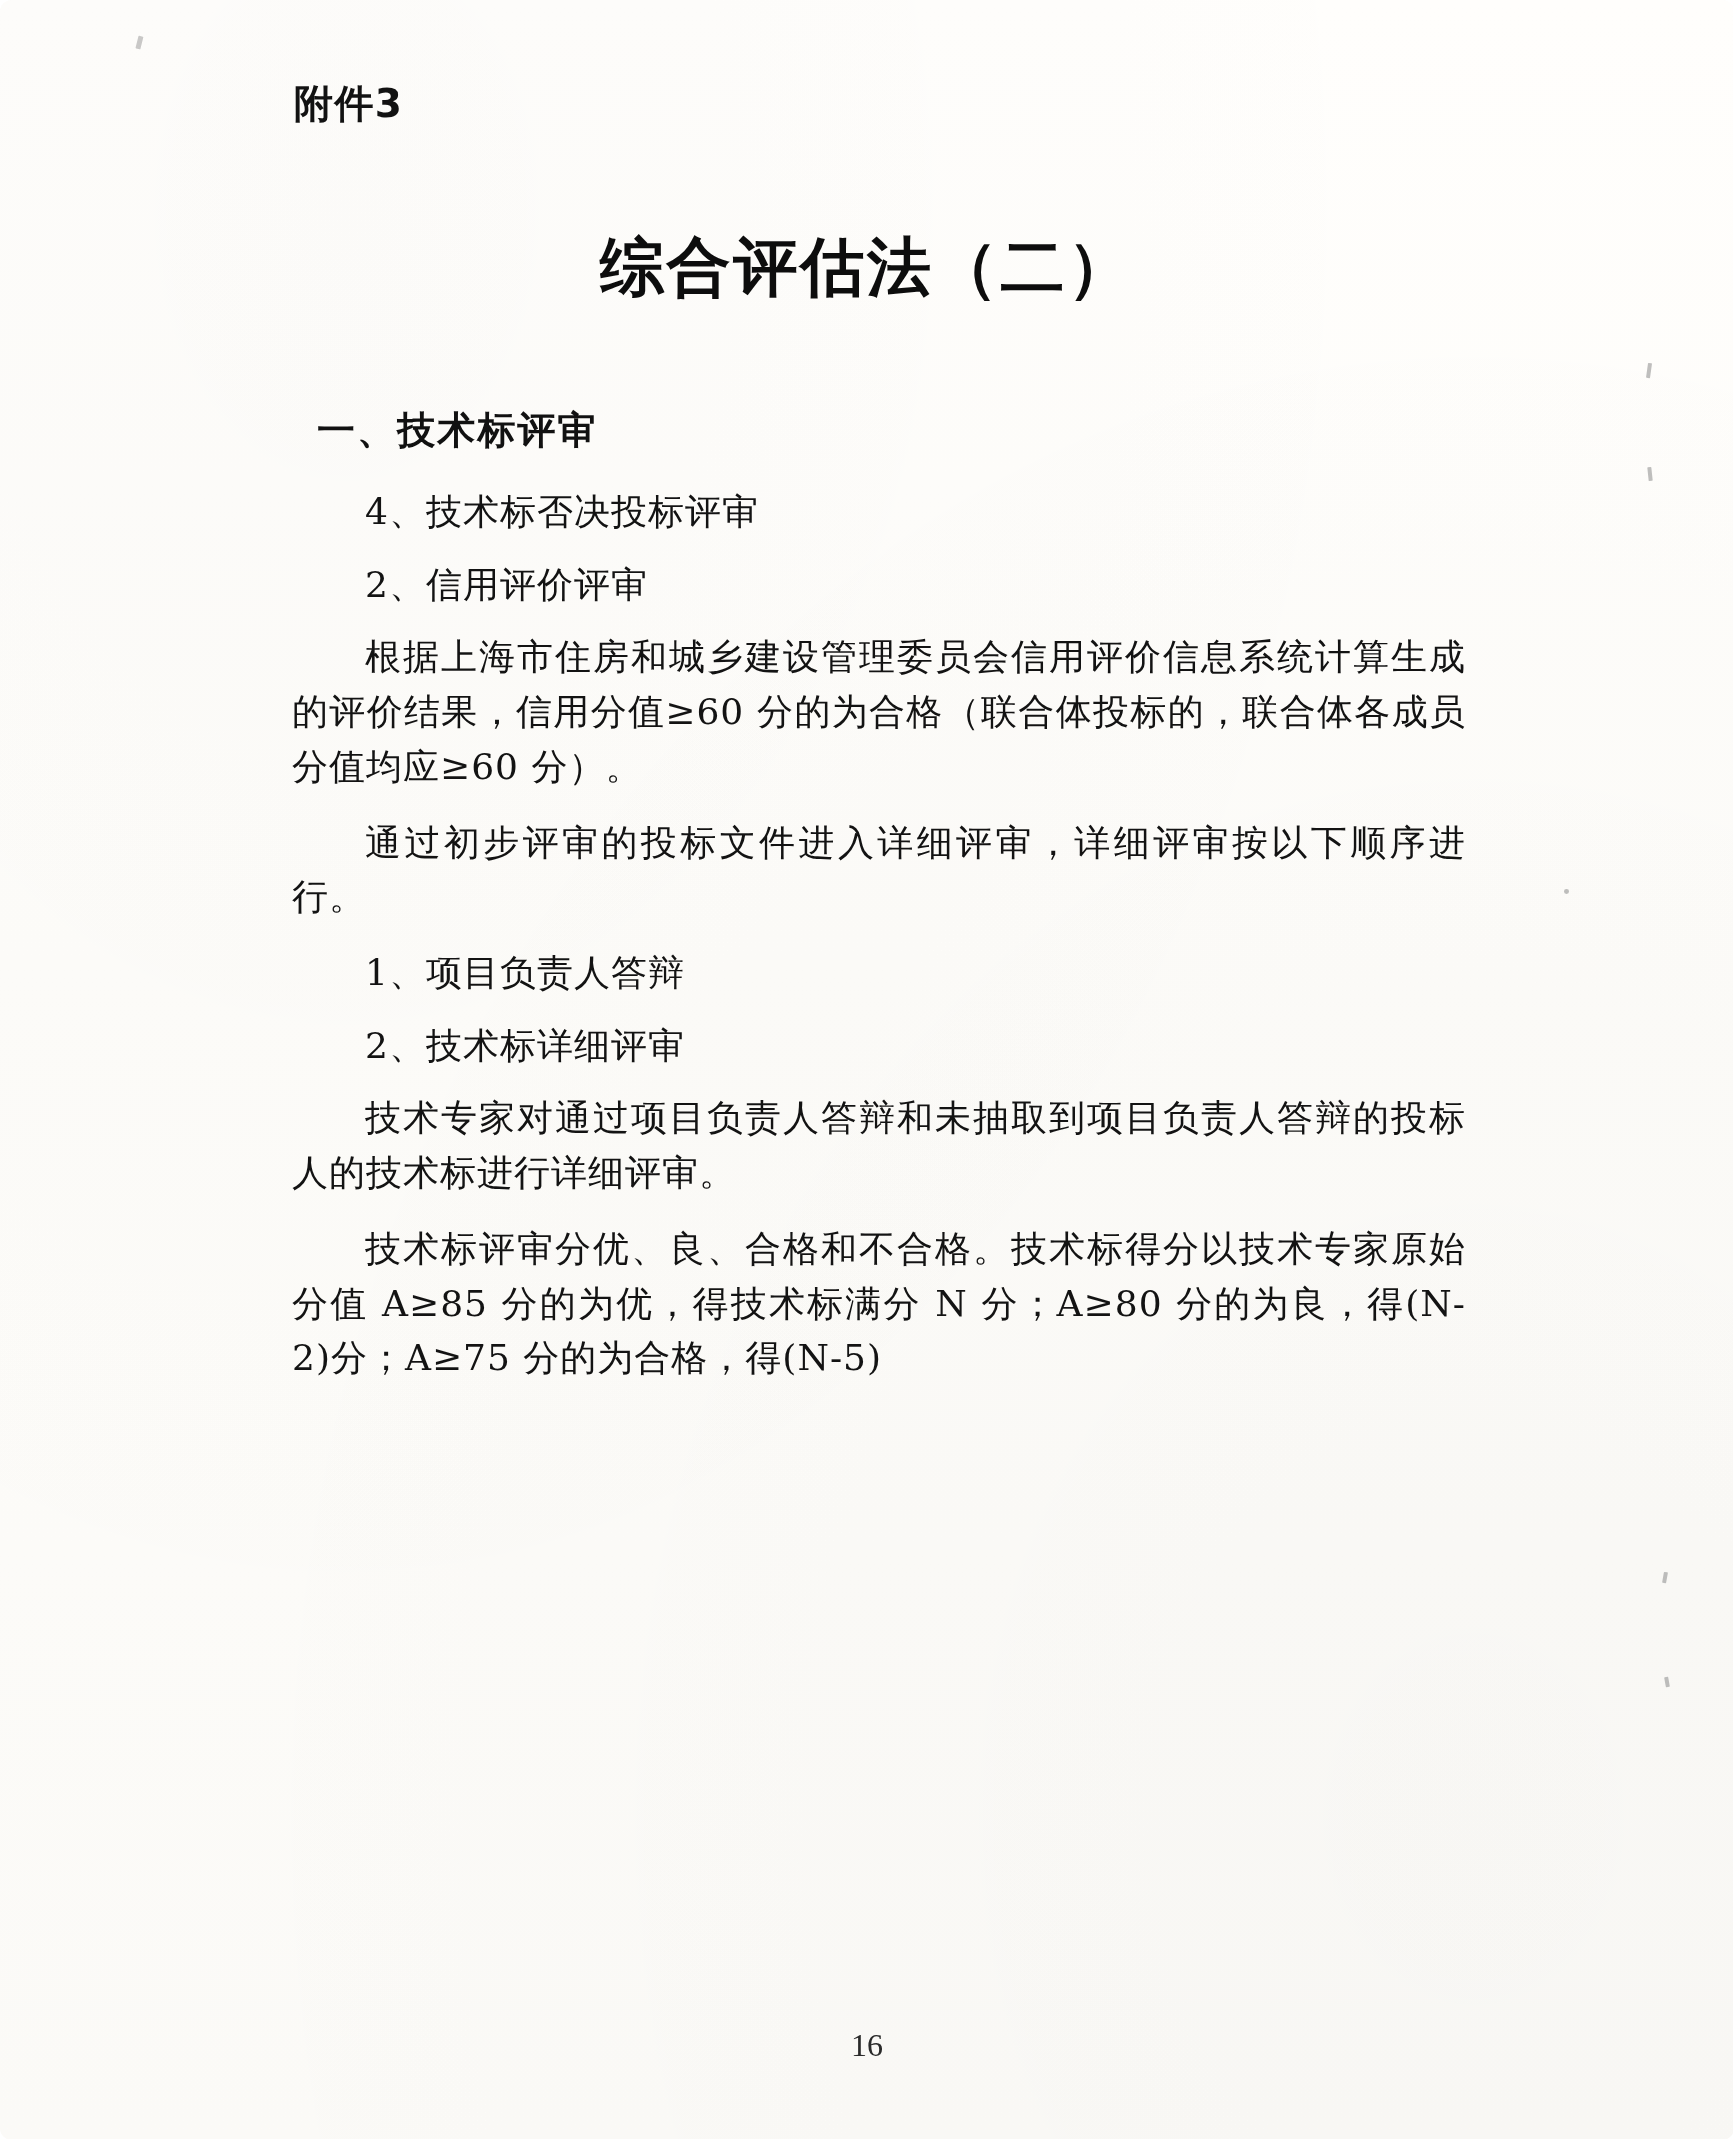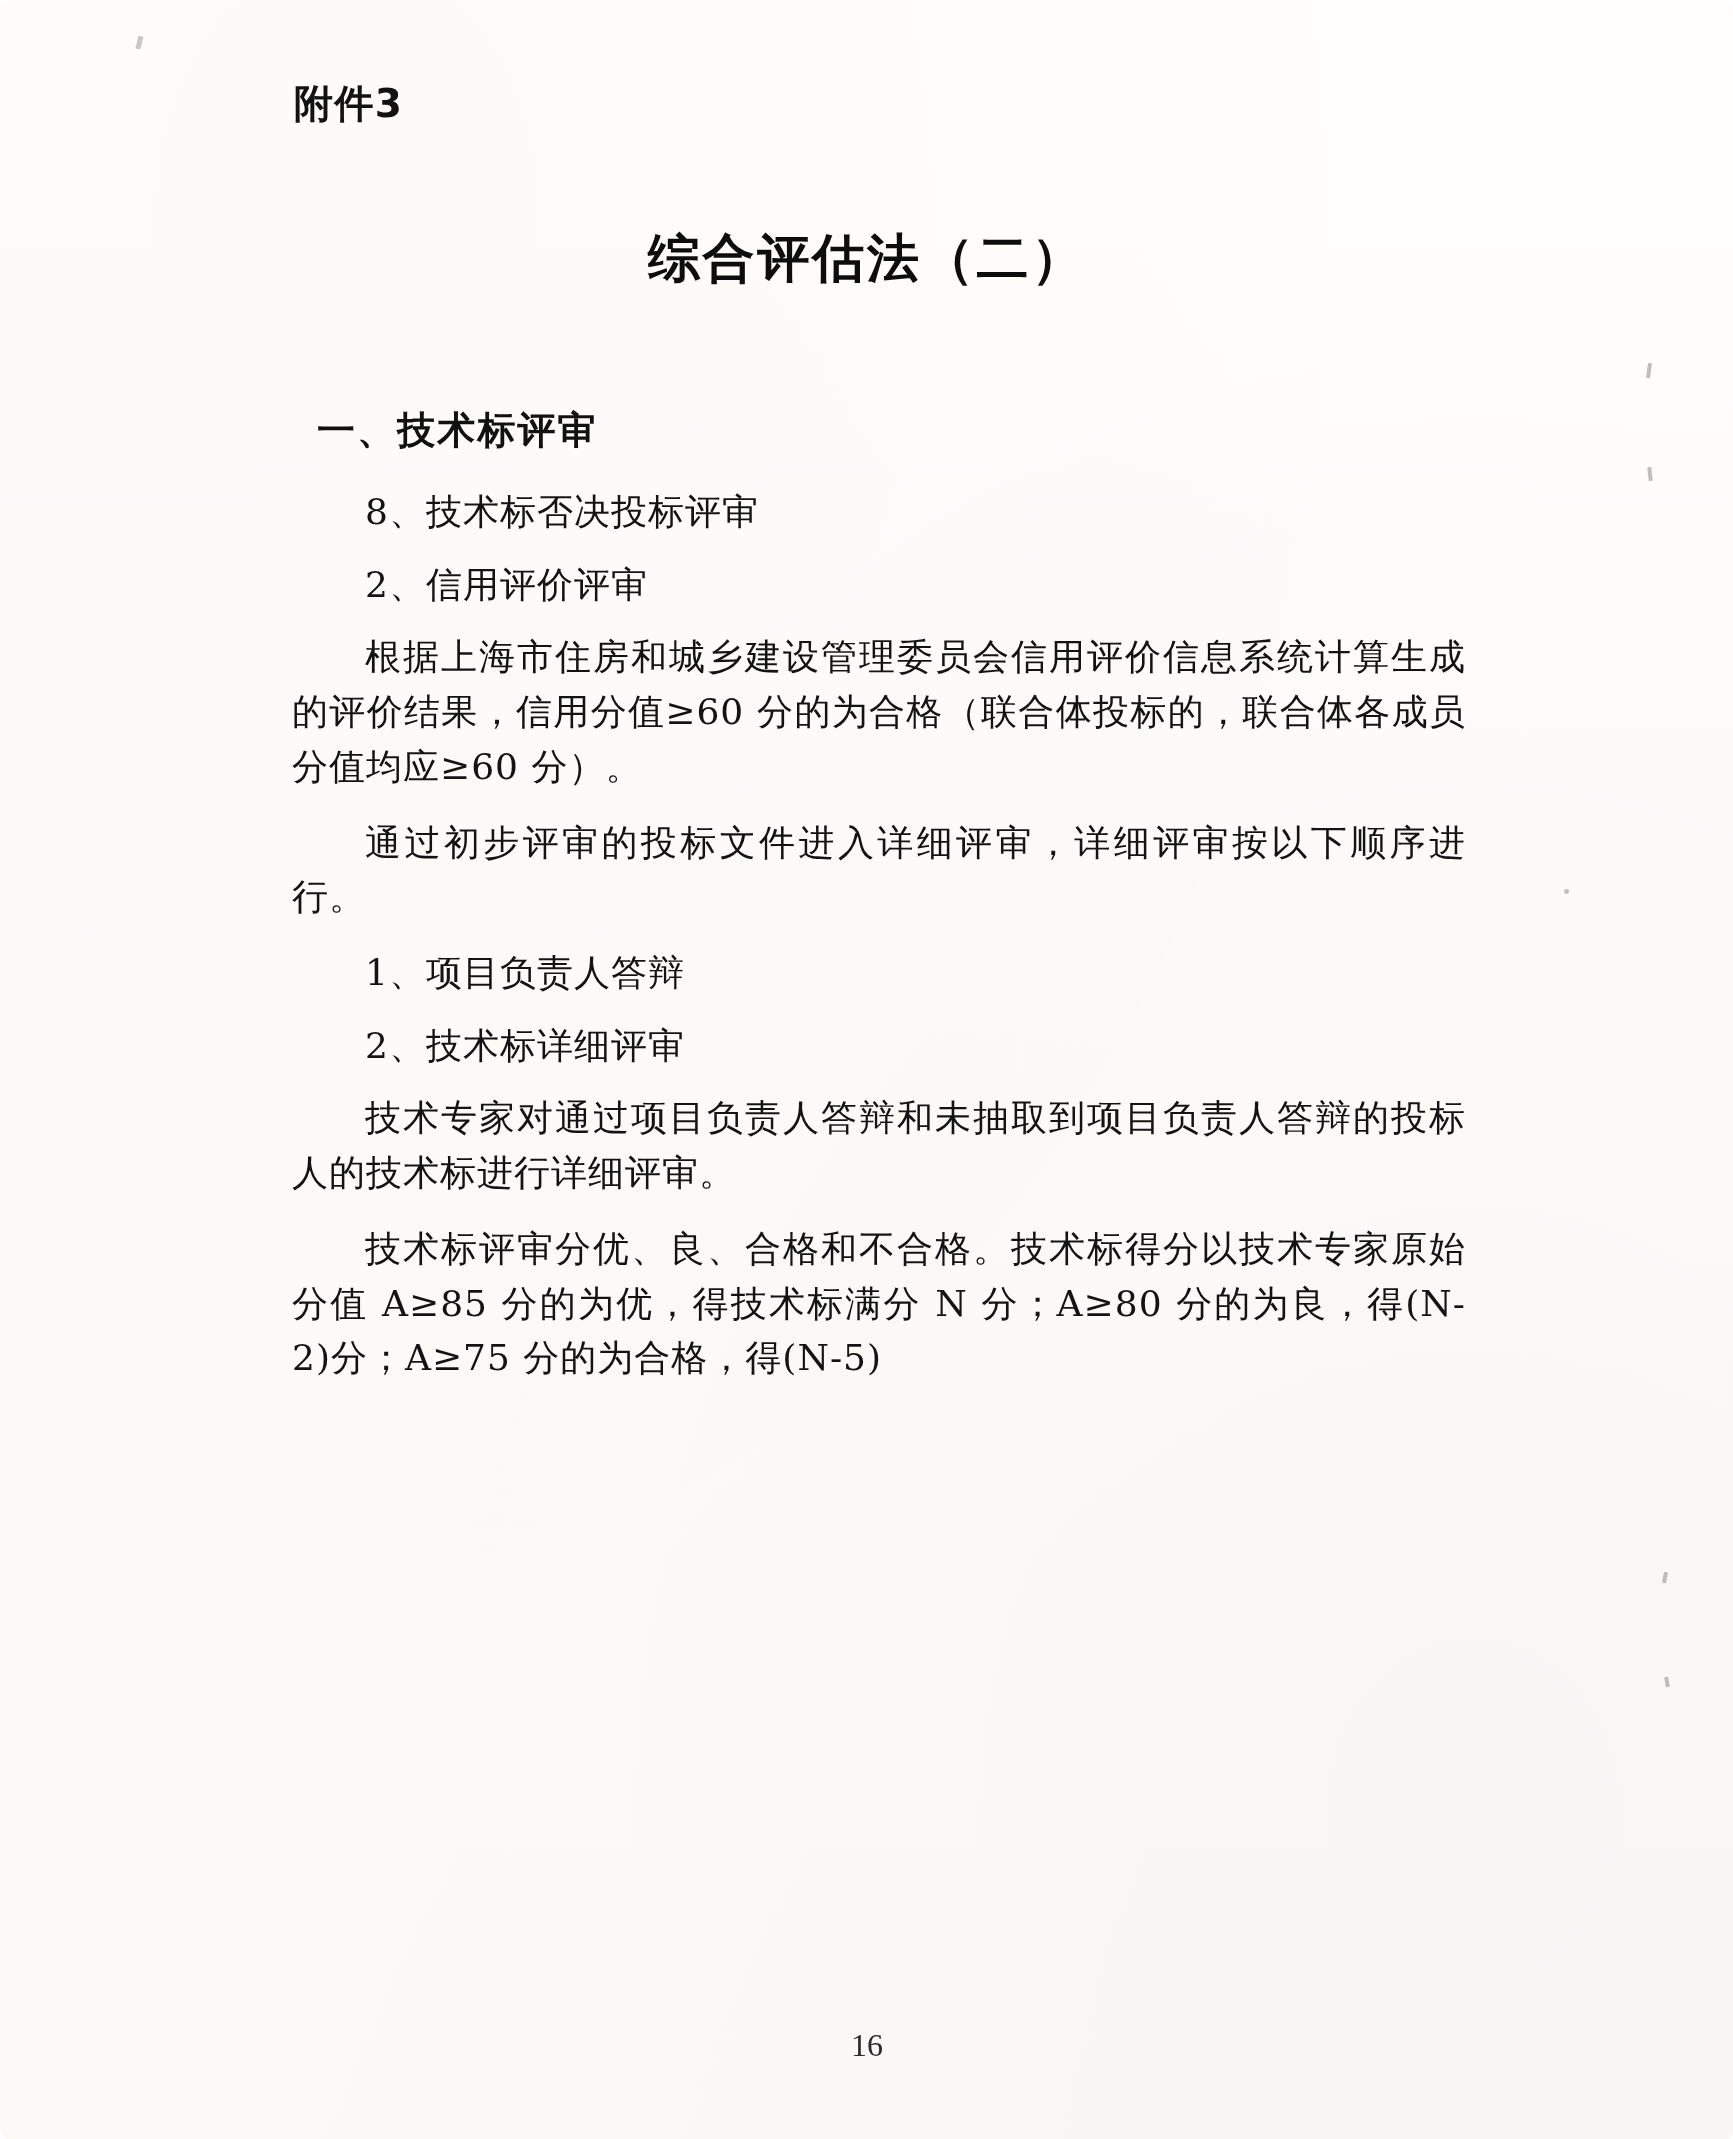--- a/index.html
+++ b/index.html
@@ -46,21 +46,21 @@
     color: #121212;
   }
   .doc-title {
     position: absolute;
     left: 0;
     right: 0;
     top: 224px;
     text-align: center;
     font-family: Liberation Sans, sans-serif;
     font-weight: 700;
-    font-size: 52px;
+    font-size: 64px;
     letter-spacing: 2.8px;
     color: #0d0d0d;
   }
   .body-block {
     position: absolute;
     left: 292px;
     top: 405px;
     width: 1174px;
   }
   .section-heading {
@@ -124,21 +124,21 @@
 
     <div class="attachment-label">附件3</div>
 
     <div class="doc-title">综合评估法（二）</div>
 
     <div class="body-block">
 
       <h2 class="section-heading">一、技术标评审</h2>
 
 
-      <p class="para tight">8、技术标否决投标评审</p>
+      <p class="para tight">4、技术标否决投标评审</p>
 
       <p class="para tight">2、信用评价评审</p>
 
       <p class="para block">根据上海市住房和城乡建设管理委员会信用评价信息系统计算生成的评价结果，信用分值≥60 分的为合格（联合体投标的，联合体各成员分值均应≥60 分）。</p>
 
 
 
       <p class="para block">通过初步评审的投标文件进入详细评审，详细评审按以下顺序进行。</p>
 
       <p class="para tight">1、项目负责人答辩</p>

